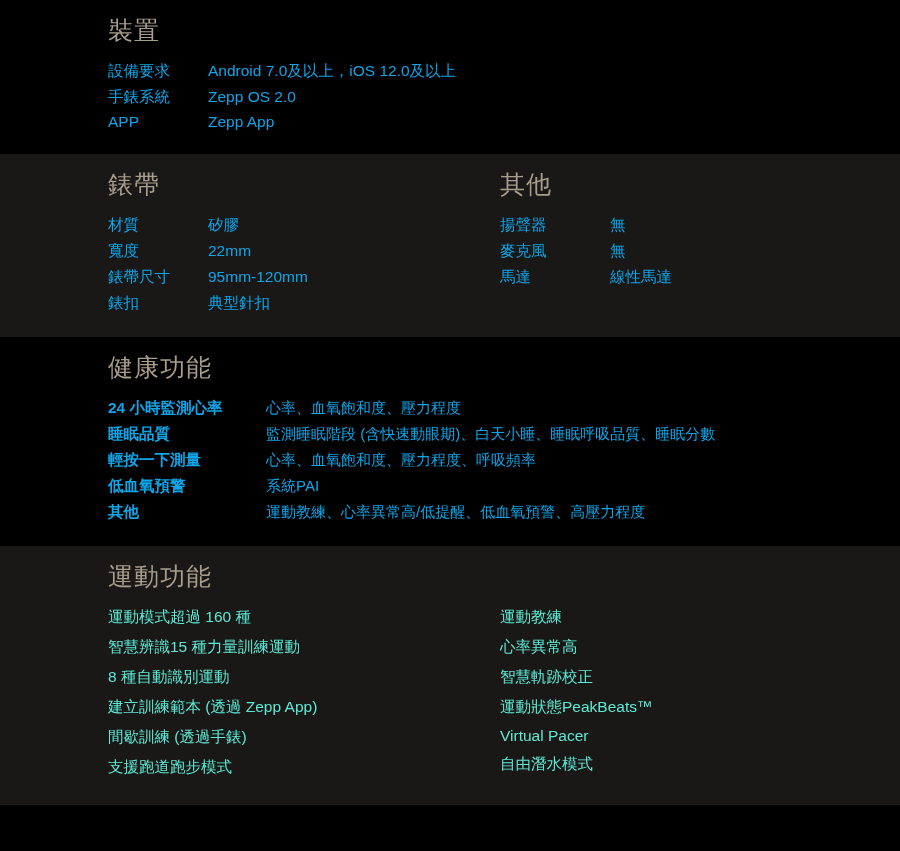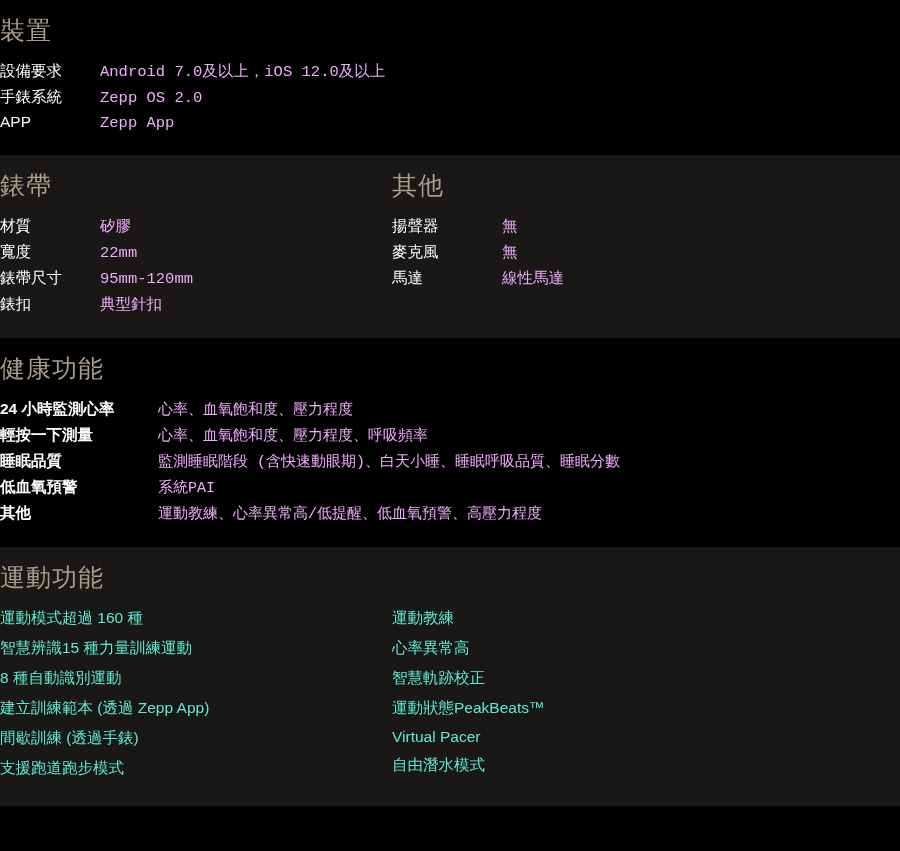--- a/index.html
+++ b/index.html
@@ -21,20 +21,21 @@
     background: #000000;
   }
   .section {
     box-sizing: border-box;
     padding: 14px 0 18px 0;
   }
   .section.shaded {
     background: #191817;
   }
   .section-inner {
+    padding-left: 108px;
     padding-right: 20px;
   }
   .sec-title {
     font-size: 25px;
     color: #a99d8c;
     font-weight: normal;
     margin: 0 0 14px 0;
     letter-spacing: 1px;
   }
   .rows {
@@ -42,28 +43,27 @@
   }
   .row {
     display: flex;
     align-items: baseline;
     margin-bottom: 5px;
   }
   .row .lbl {
     width: 100px;
     flex: 0 0 100px;
     font-size: 15.5px;
-    color: #ffffff;
+    color: #0ea5e9;
     white-space: nowrap;
   }
   .row .val {
     font-size: 15.5px;
-    color: #f0abfc;
+    color: #0ea5e9;
     white-space: nowrap;
-    font-family: Liberation Mono, monospace;
   }
 
   
   .band {
     display: flex;
   }
   .band .col-left {
     flex: 0 0 392px;
   }
   .band .col-right {
@@ -178,26 +178,26 @@
 
   <div class="section health">
     <div class="section-inner">
       <h2 class="sec-title">健康功能</h2>
       <div class="rows">
         <div class="row">
           <span class="lbl">24 小時監測心率</span>
           <span class="val">心率、血氧飽和度、壓力程度</span>
         </div>
         <div class="row">
+          <span class="lbl">睡眠品質</span>
+          <span class="val">監測睡眠階段 (含快速動眼期)、白天小睡、睡眠呼吸品質、睡眠分數</span>
+        </div>
+        <div class="row">
           <span class="lbl">輕按一下測量</span>
           <span class="val">心率、血氧飽和度、壓力程度、呼吸頻率</span>
-        </div>
-        <div class="row">
-          <span class="lbl">睡眠品質</span>
-          <span class="val">監測睡眠階段 (含快速動眼期)、白天小睡、睡眠呼吸品質、睡眠分數</span>
         </div>
         <div class="row">
           <span class="lbl">低血氧預警</span>
           <span class="val">系統PAI</span>
         </div>
         <div class="row">
           <span class="lbl">其他</span>
           <span class="val">運動教練、心率異常高/低提醒、低血氧預警、高壓力程度</span>
         </div>
       </div>

